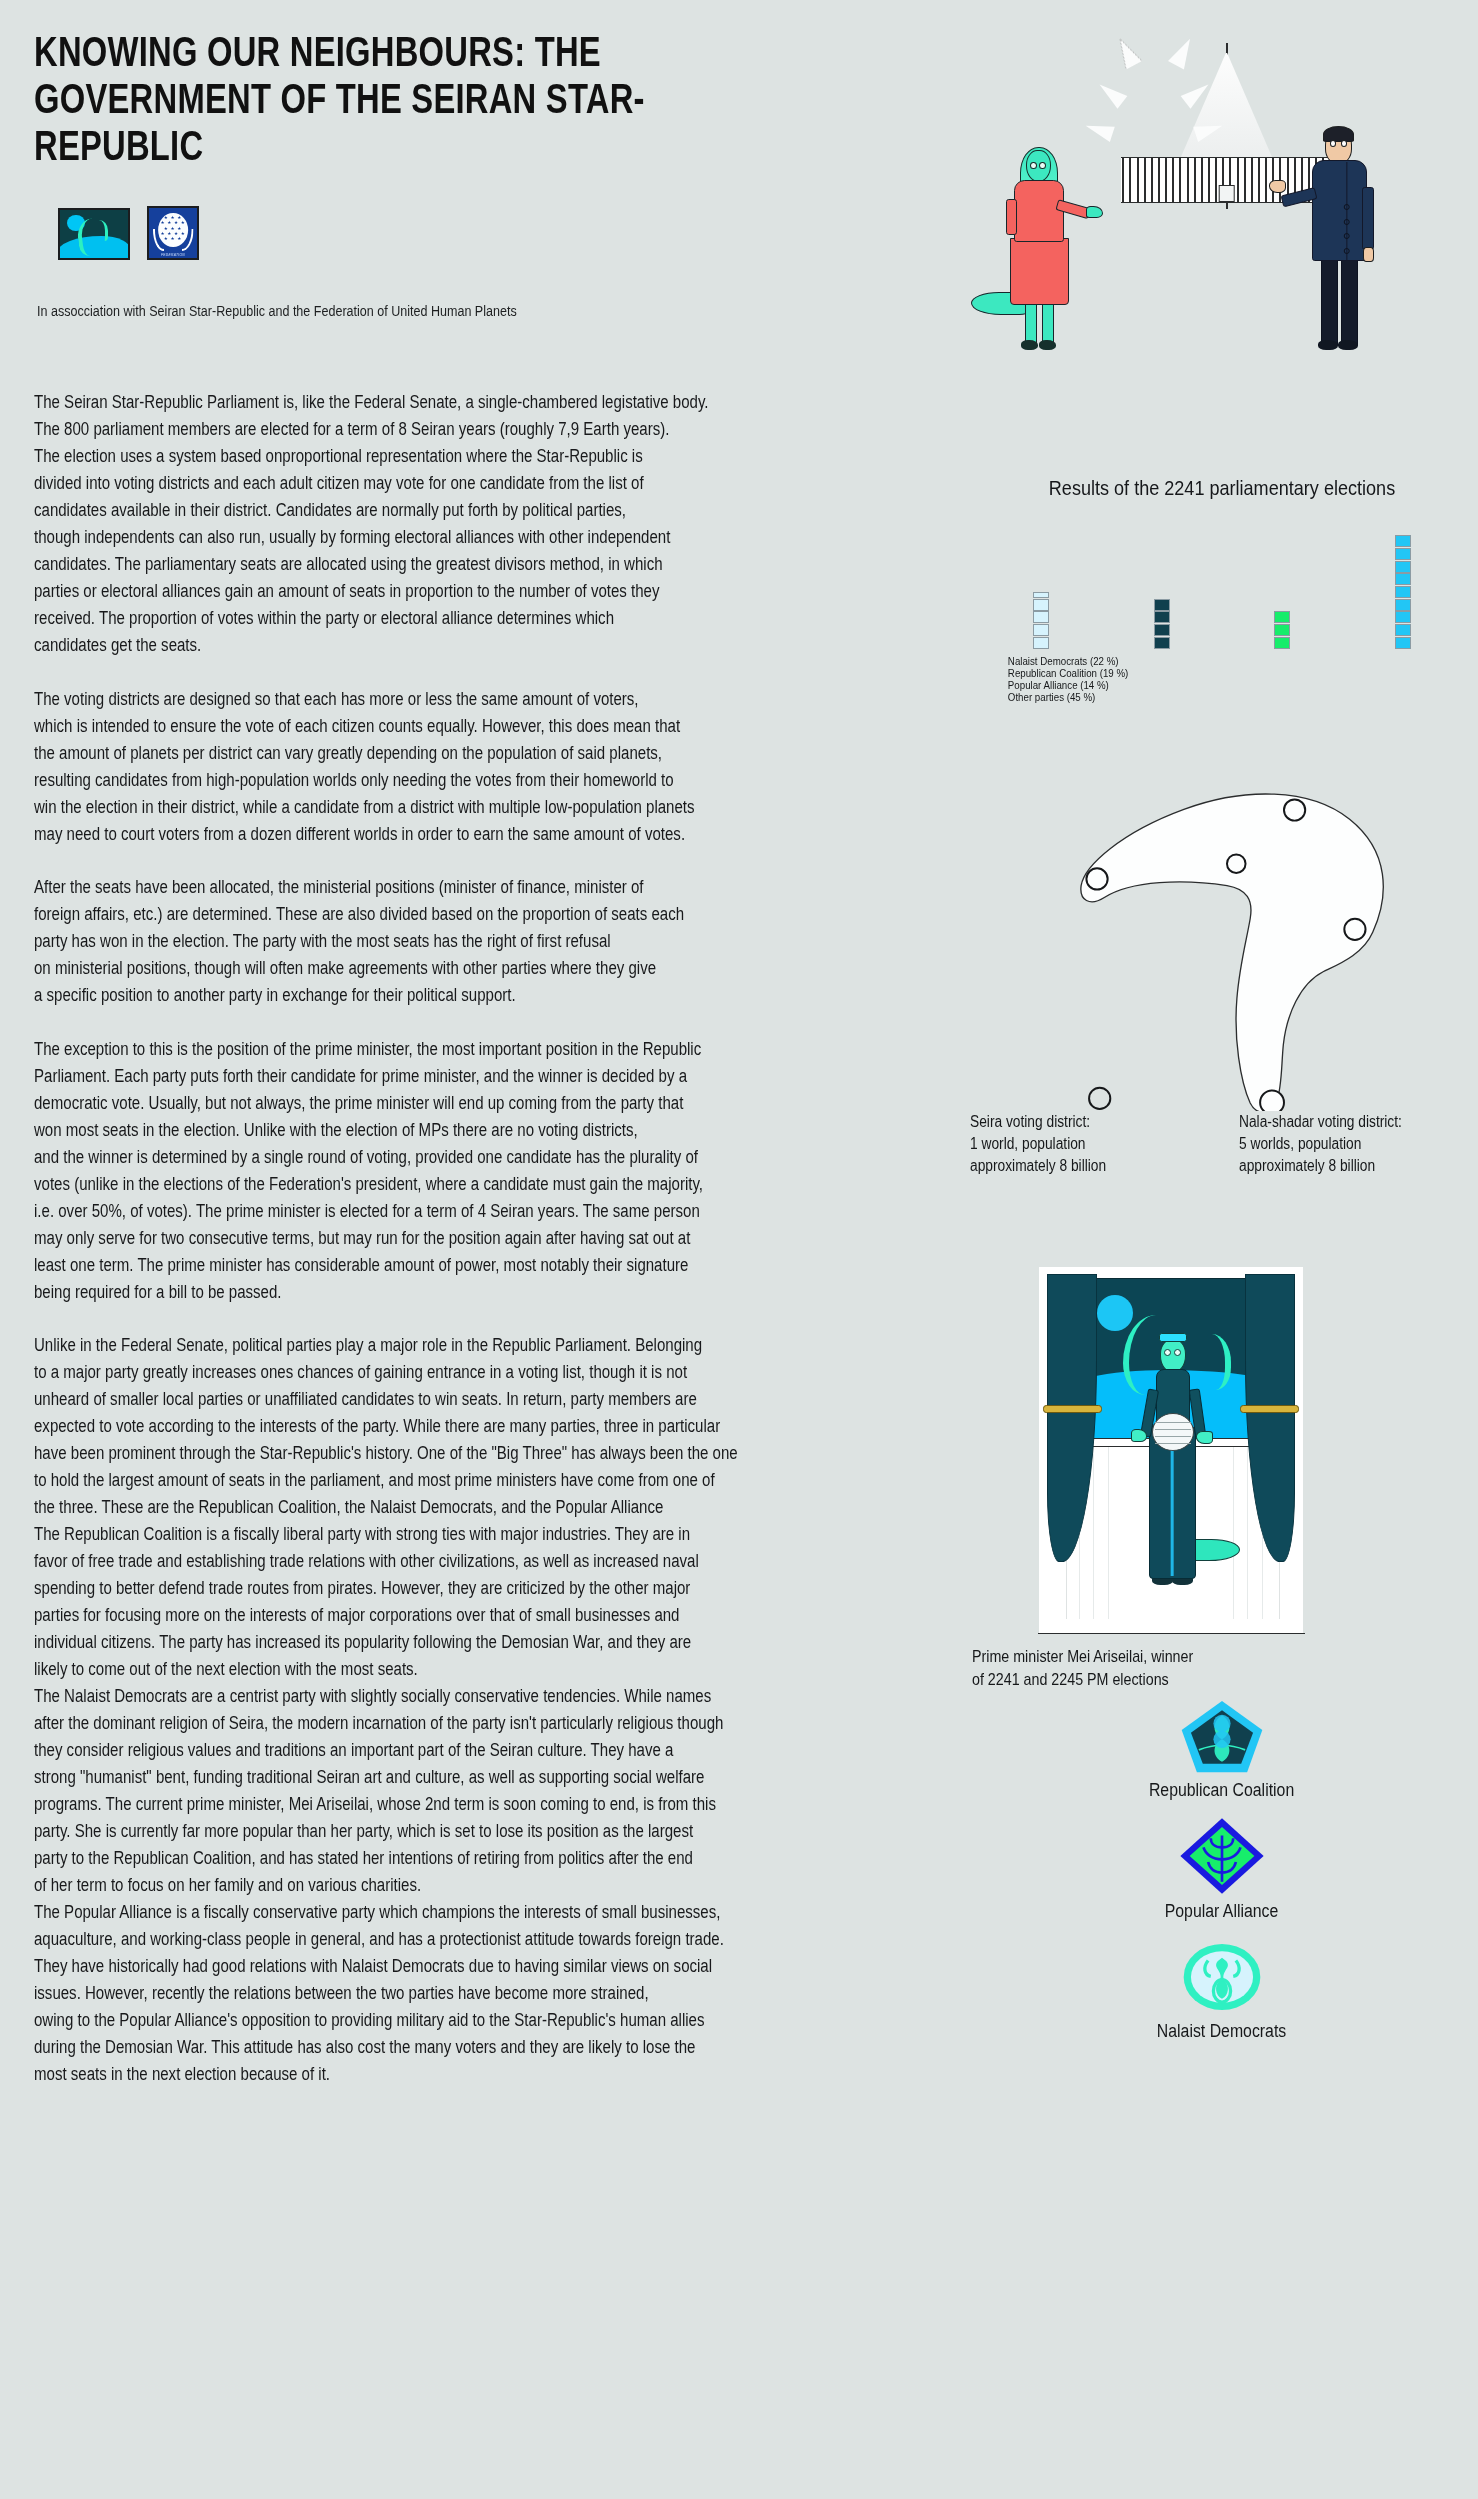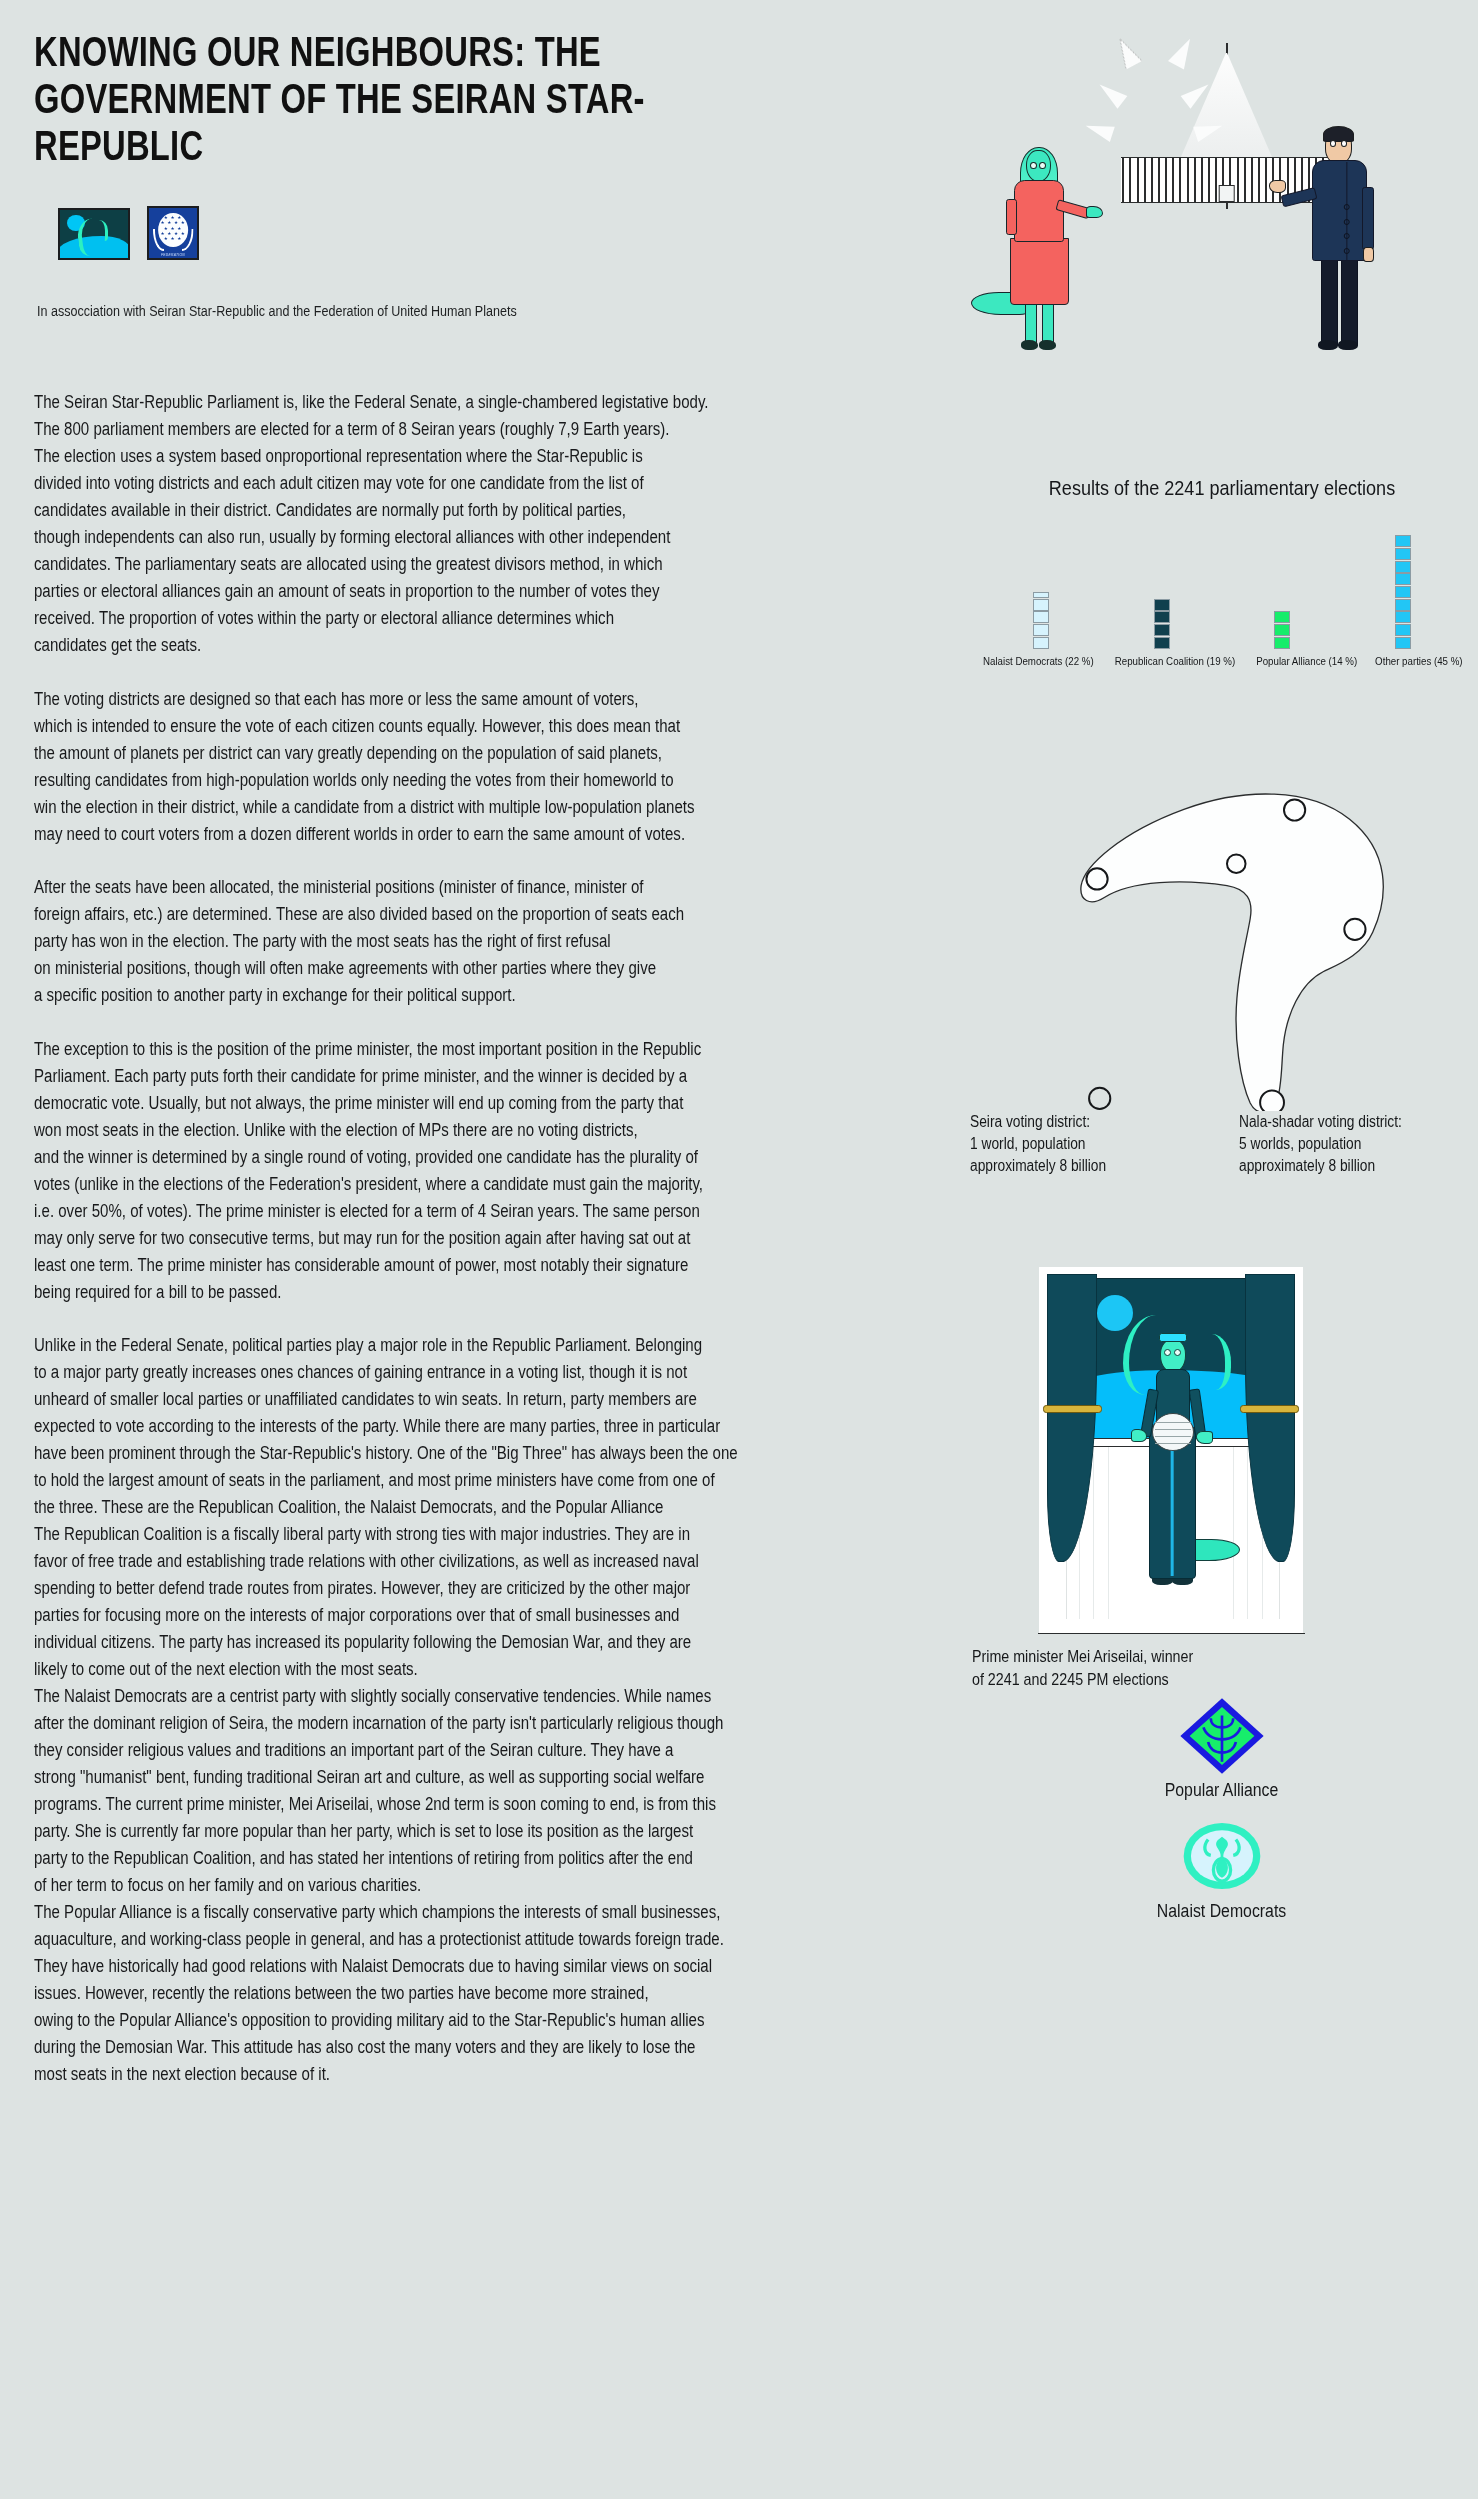--- a/index.html
+++ b/index.html
@@ -144,21 +144,21 @@
   
   .chart-block{position:absolute;left:0;top:476px;width:514px;}
   .chart-title{text-align:center;font-family:"Liberation Sans Narrow","Liberation Sans",sans-serif;
      font-size:21px;transform:scaleX(0.86);color:#15171a;}
   .bars{position:relative;height:123px;margin-top:26.5px;display:flex;align-items:flex-end;
      justify-content:space-around;padding:0 16px;box-sizing:border-box;}
   .barwrap{display:flex;flex-direction:column;align-items:center;width:99px;}
   .stack{display:flex;flex-direction:column-reverse;align-items:center;}
   .unit{width:16px;height:12px;border:0.9px solid #8b9ba3;box-sizing:border-box;margin-bottom:0.7px;}
   .unit.half{height:6px;}
-  .legend{display:flex;justify-content:space-around;padding:0 8px;margin-top:5.3px;}
+  .legend{display:flex;justify-content:space-around;padding:0 8px;margin-top:5.3px;flex-direction:column;}
   .leg{font-family:"Liberation Sans Narrow","Liberation Sans",sans-serif;
      font-size:11.3px;transform:scaleX(0.86);white-space:nowrap;color:#16181a;}
 
   
   .map-block{position:absolute;left:0;top:753px;width:514px;height:458px;}
   .map-svg{position:absolute;left:0;top:0;}
   .district-caps{position:absolute;left:5.3px;top:358px;width:504px;display:flex;gap:33px;}
   .dcap{font-family:"Liberation Sans Narrow","Liberation Sans",sans-serif;
      font-size:16px;line-height:22px;transform:scaleX(0.86);transform-origin:left top;
      width:285px;color:#16181a;}
@@ -526,20 +526,34 @@
       </div>
       <div class="pm-floor"></div>
       <div class="pm-cap">
         <div>Prime minister Mei Ariseilai, winner</div>
         <div>of 2241 and 2245 PM elections</div>
       </div>
     </div>
 
     <div class="parties">
 
+      <div class="party">
+        <div class="plogo">
+          <svg width="86" height="78" viewBox="0 0 130 118">
+            <polygon points="65,6 126,50 103,114 27,114 4,50" fill="#22c6f5"></polygon>
+            <polygon points="65,20 112,54 94,101 36,101 18,54" fill="#10404e"></polygon>
+            <path d="M30 80 Q65 66 100 80" stroke="#2ff0c2" stroke-width="2.6" fill="none"></path>
+            <path d="M65 28 C50 36 50 56 65 64 C80 72 80 90 65 98
+                     C50 90 50 72 65 64 C80 56 80 36 65 28 Z" fill="#2ff0c2" opacity="0.95"></path>
+            <circle cx="65" cy="40" r="13" fill="#22c6f5" opacity="0.85"></circle>
+            <circle cx="65" cy="64" r="13" fill="#22c6f5" opacity="0.85"></circle>
+          </svg>
+        </div>
+        <div class="pname">Republican Coalition</div>
+      </div>
 
       <div class="party">
         <div class="plogo">
           <svg width="86" height="78" viewBox="0 0 130 118">
             <polygon points="65,2 128,59 65,116 2,59" fill="#1a1ae0"></polygon>
             <polygon points="65,15 114,59 65,103 16,59" fill="#17ed6b"></polygon>
             <path d="M65 28 L65 98" stroke="#1a1ae0" stroke-width="4" fill="none"></path>
             <path d="M65 46 C54 46 48 40 48 32" stroke="#1a1ae0" stroke-width="4" fill="none"></path>
             <path d="M65 46 C76 46 82 40 82 32" stroke="#1a1ae0" stroke-width="4" fill="none"></path>
             <path d="M65 64 C50 64 40 56 37 46" stroke="#1a1ae0" stroke-width="4" fill="none"></path>

